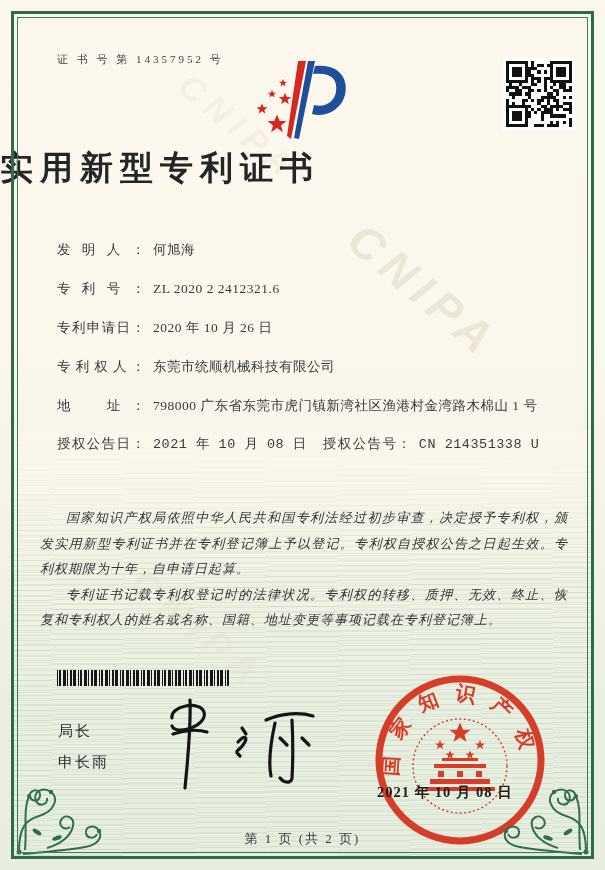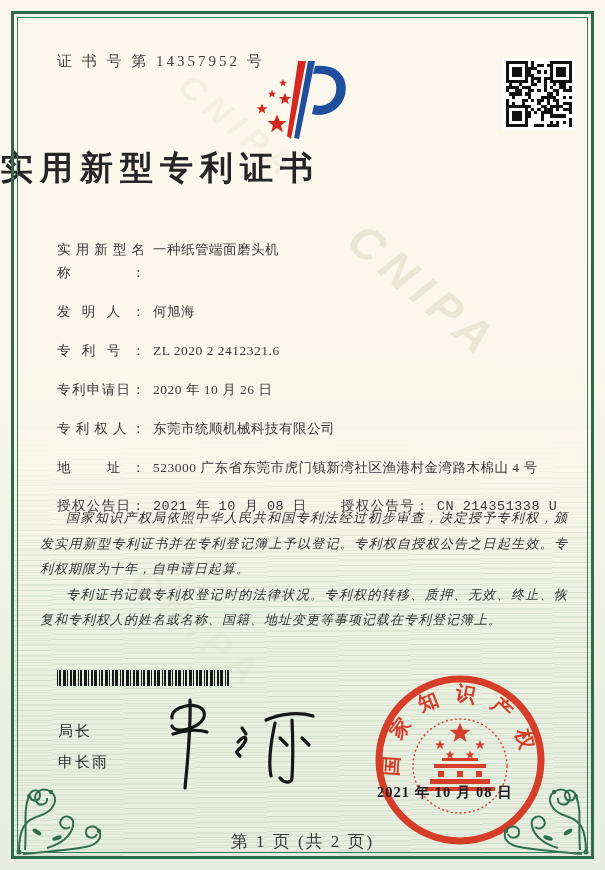--- a/index.html
+++ b/index.html
@@ -21,48 +21,48 @@
   .waves-fade{position:absolute;left:14px;right:14px;top:430px;height:150px;z-index:1;
     background:linear-gradient(180deg,#fbf7ec 0%,rgba(251,247,236,0) 100%);}
   .watermark{
     position:absolute;font-family:"Liberation Sans","DejaVu Sans",sans-serif;
     font-weight:bold;font-style:italic;letter-spacing:8px;color:#d8cfb8;z-index:1;
     transform-origin:left top;pointer-events:none;
   }
   .wm1{left:372px;top:212px;font-size:46px;transform:rotate(40deg);opacity:.42;}
   .wm2{left:196px;top:66px;font-size:34px;transform:rotate(40deg);opacity:.20;}
   .wm3{left:150px;top:560px;font-size:40px;transform:rotate(40deg);opacity:.14;}
-  .cert-no{position:absolute;left:57px;top:52px;font-size:15px;letter-spacing:3px;color:#424242;z-index:3;}
+  .cert-no{position:absolute;left:57px;top:52px;font-size:11px;letter-spacing:3px;color:#424242;z-index:3;}
   .logo{position:absolute;left:250px;top:58px;z-index:2;}
   .qr{position:absolute;left:503px;top:58px;z-index:3;background:#ffffff;padding:3px;}
   .title{
     position:absolute;left:0;top:146px;width:100%;text-align:left;z-index:3;
     font-size:33px;font-weight:bold;letter-spacing:7px;color:#252525;
   }
   .fields{position:absolute;left:57px;top:238px;width:512px;z-index:3;font-size:13.5px;line-height:23px;}
   .frow{display:flex;margin-bottom:16px;}
   .flabel{flex:0 0 88px;display:inline-block;text-align:justify;text-align-last:justify;color:#3a3a3a;}
   .fvalue{margin-left:8px;flex:1;letter-spacing:0.5px;}
   .grant-row{display:flex;margin-bottom:0;}
   .grant-row .pair{display:flex;font-family:Liberation Mono, monospace;}
-  .grant-row .pair2{margin-left:34px;}
+  .grant-row .pair2{margin-left:16px;}
   .paras{position:absolute;left:40px;top:505px;width:528px;z-index:3;
     font-size:13px;line-height:25.5px;text-align:justify;letter-spacing:1px;
     font-style:italic;color:#333;}
   .paras p{margin:0;text-indent:2em;}
   .barcode{position:absolute;left:57px;top:670px;z-index:3;}
   .signer{position:absolute;left:58px;top:722px;z-index:3;
     font-family:"Liberation Sans","DejaVu Sans",sans-serif;font-size:15px;color:#2b2b2b;}
   .signer div{margin-bottom:12px;letter-spacing:2px;}
   .sig{position:absolute;left:150px;top:688px;z-index:3;}
   .seal{position:absolute;left:372px;top:672px;z-index:4;opacity:.95;}
   .seal-date{position:absolute;left:377px;top:783px;z-index:5;
     font-size:14.5px;font-weight:bold;color:#1d1d1d;letter-spacing:1px;}
   .footer{position:absolute;left:0;top:830px;width:100%;text-align:center;z-index:5;
-    font-size:17px;letter-spacing:2px;color:#3a3a3a;}
+    font-size:13px;letter-spacing:2px;color:#3a3a3a;}
   .flourish{position:absolute;z-index:6;pointer-events:none;}
   .flourish.bl{left:13px;bottom:13px;}
   .flourish.br{right:13px;bottom:13px;transform:scaleX(-1);}
 </style>
 </head>
 <body>
 
 <div class="page">
 
   <svg width="0" height="0" style="position:absolute" aria-hidden="true">
@@ -239,42 +239,38 @@
       <rect x="14" y="20" width="1" height="1" fill="#111"></rect>
       <rect x="15" y="20" width="1" height="1" fill="#111"></rect>
       <rect x="16" y="20" width="1" height="1" fill="#111"></rect>
       <rect x="20" y="20" width="1" height="1" fill="#111"></rect>
     </svg>
 
   <div class="title">实用新型专利证书</div>
 
   <div class="fields">
     <div class="frow">
-      <span class="flabel">实用新型名称：</span>
-      <span class="fvalue">一种纸管端面磨头机</span>
-    </div>
-    <div class="frow">
       <span class="flabel">发明人：</span>
       <span class="fvalue">何旭海</span>
     </div>
     <div class="frow">
       <span class="flabel">专利号：</span>
       <span class="fvalue">ZL 2020 2 2412321.6</span>
     </div>
     <div class="frow">
       <span class="flabel">专利申请日：</span>
       <span class="fvalue">2020 年 10 月 26 日</span>
     </div>
     <div class="frow">
       <span class="flabel">专利权人：</span>
       <span class="fvalue">东莞市统顺机械科技有限公司</span>
     </div>
     <div class="frow">
       <span class="flabel">地　址：</span>
-      <span class="fvalue" style="max-width:418px">523000 广东省东莞市虎门镇新湾社区渔港村金湾路木棉山 4 号</span>
+      <span class="fvalue" style="max-width:418px">798000 广东省东莞市虎门镇新湾社区渔港村金湾路木棉山 1 号</span>
     </div>
     <div class="frow grant-row">
       <span class="pair">
         <span class="flabel">授权公告日：</span>
         <span class="fvalue">2021 年 10 月 08 日</span>
       </span>
       <span class="pair pair2">
         <span class="flabel">授权公告号：</span>
         <span class="fvalue">CN 214351338 U</span>
       </span>

